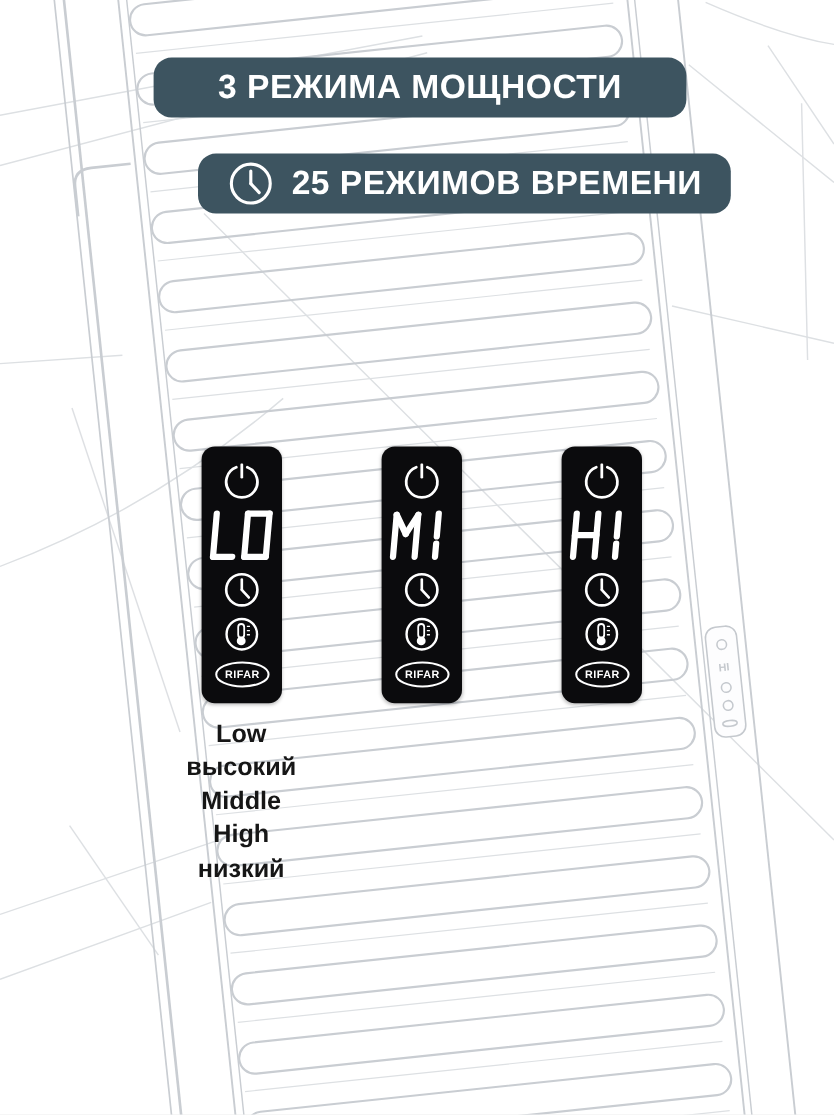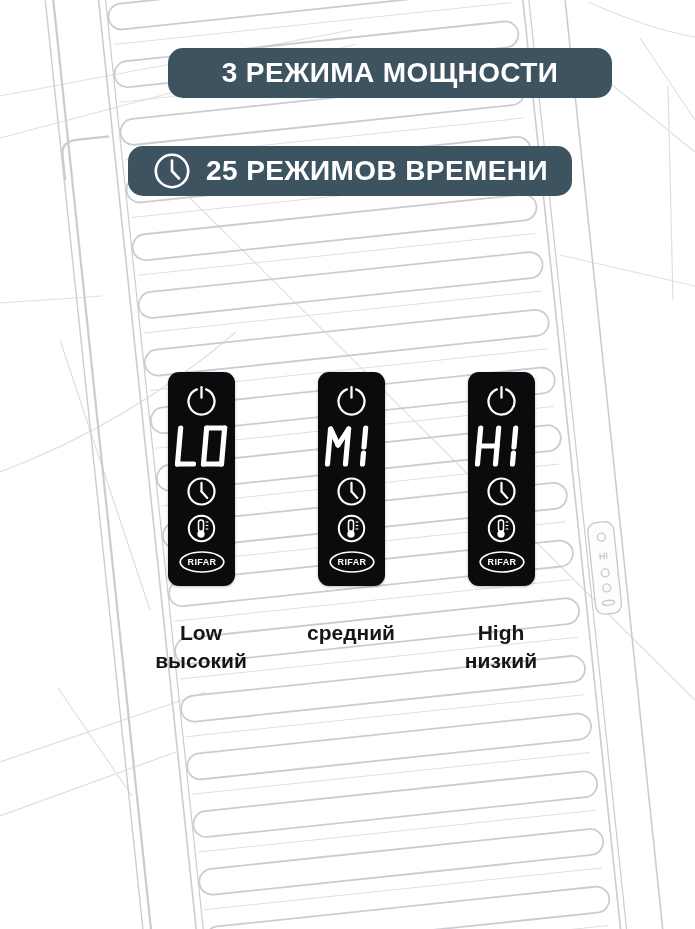--- a/index.html
+++ b/index.html
@@ -8,34 +8,34 @@
     background:var(--page-bg,#ffffff);overflow:hidden;
     font-family:"Liberation Sans",sans-serif;
   }
   .sketch{position:absolute;inset:0;}
   .banner{
     position:absolute;left:128px;width:444px;height:50px;
     background:var(--banner-bg,#3d5460);border-radius:15px;
     display:flex;align-items:center;justify-content:center;gap:14px;
     color:#fff;font-weight:bold;font-size:28px;letter-spacing:.4px;white-space:nowrap;
   }
-  .banner.first{top:48px;margin-left:40px;}
-  .banner.second{top:146px;}
+  .banner.first{top:48px;}
+  .banner.second{top:128px;margin-left:37px;}
   .banner svg{flex:0 0 auto;display:block;}
   .panel{
     position:absolute;top:372px;width:67px;height:214px;
     background:var(--panel-bg,#0b0b0d);border-radius:11px;
     display:flex;flex-direction:column;align-items:center;
     justify-content:space-between;padding:14px 0 12px;box-sizing:border-box;
     box-shadow:0 1px 3px rgba(0,0,0,.25);
   }
   .panel.p0{left:168px;} .panel.p1{left:318px;} .panel.p2{left:468px;}
   .panel svg{display:block;}
   .seg{height:44px;display:flex;align-items:center;justify-content:center;}
-  .labels{position:absolute;top:619px;left:126px;width:450px;display:flex;}
+  .labels{position:absolute;top:598px;left:126px;width:450px;display:flex;flex-direction:column;}
   .label-col{
     width:150px;text-align:center;font-weight:bold;font-size:21px;
     line-height:1.34;color:var(--text-dark,#161616);
   }
   .label-col span{display:block;}
 </style>
 </head>
 <body>
 
 <div class="stage">
@@ -242,20 +242,20 @@
       <text x="25" y="15.4" text-anchor="middle" font-family="Liberation Sans, sans-serif" font-size="9" font-weight="bold" letter-spacing="0.4" fill="#fff">RIFAR</text>
     </svg>
   </div>
 
   <div class="labels">
     <div class="label-col">
       <span>Low</span>
       <span>высокий</span>
     </div>
     <div class="label-col">
-      <span>средний</span>
+      <span>Middle</span>
     </div>
     <div class="label-col">
       <span>High</span>
       <span>низкий</span>
     </div>
   </div>
 </div>
 
 </body></html>

